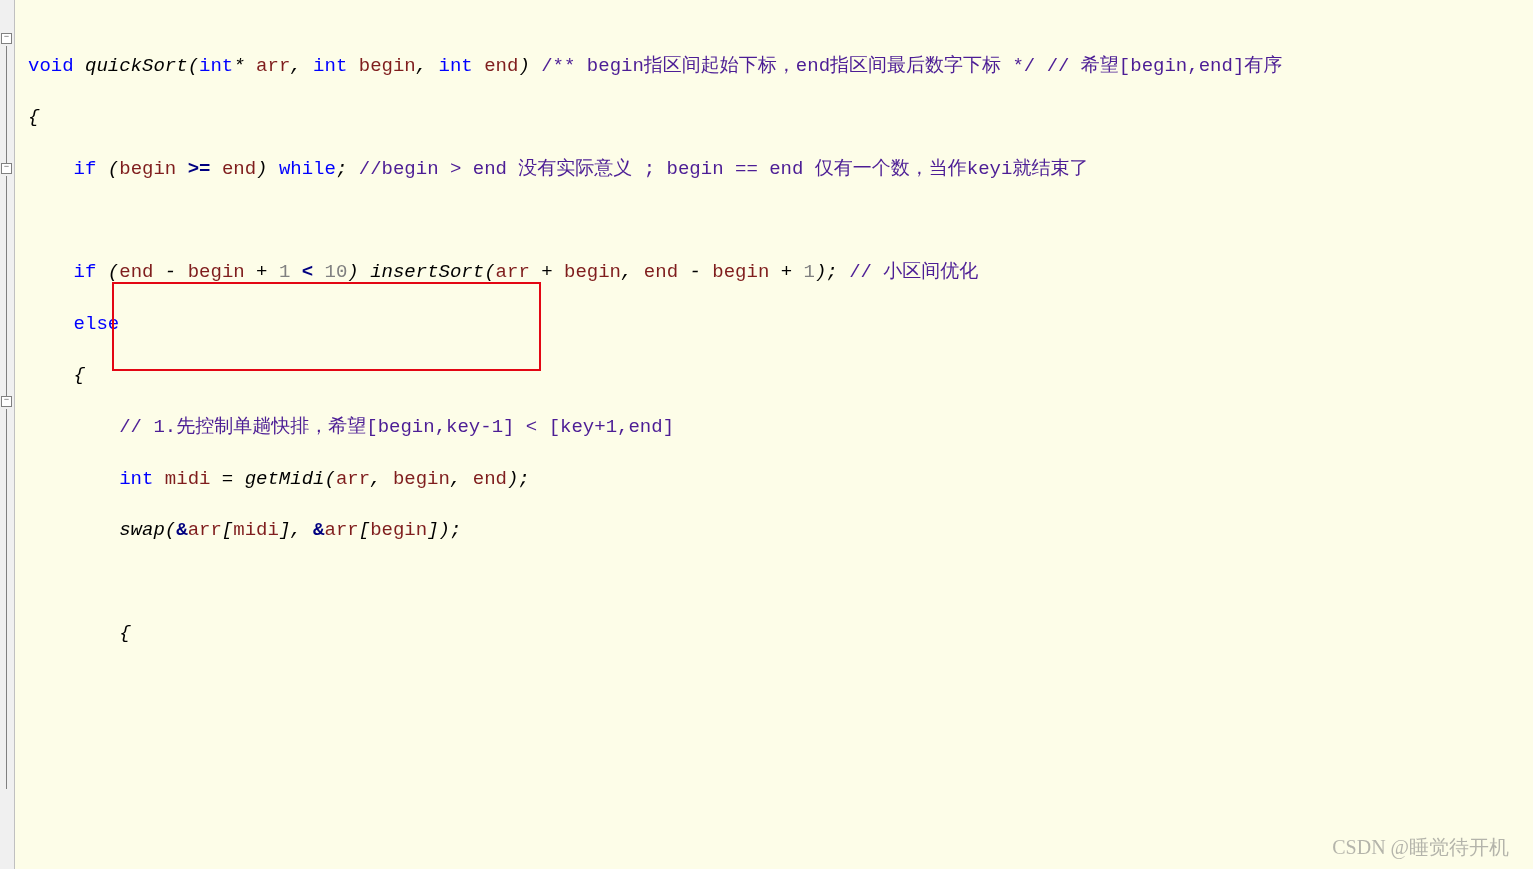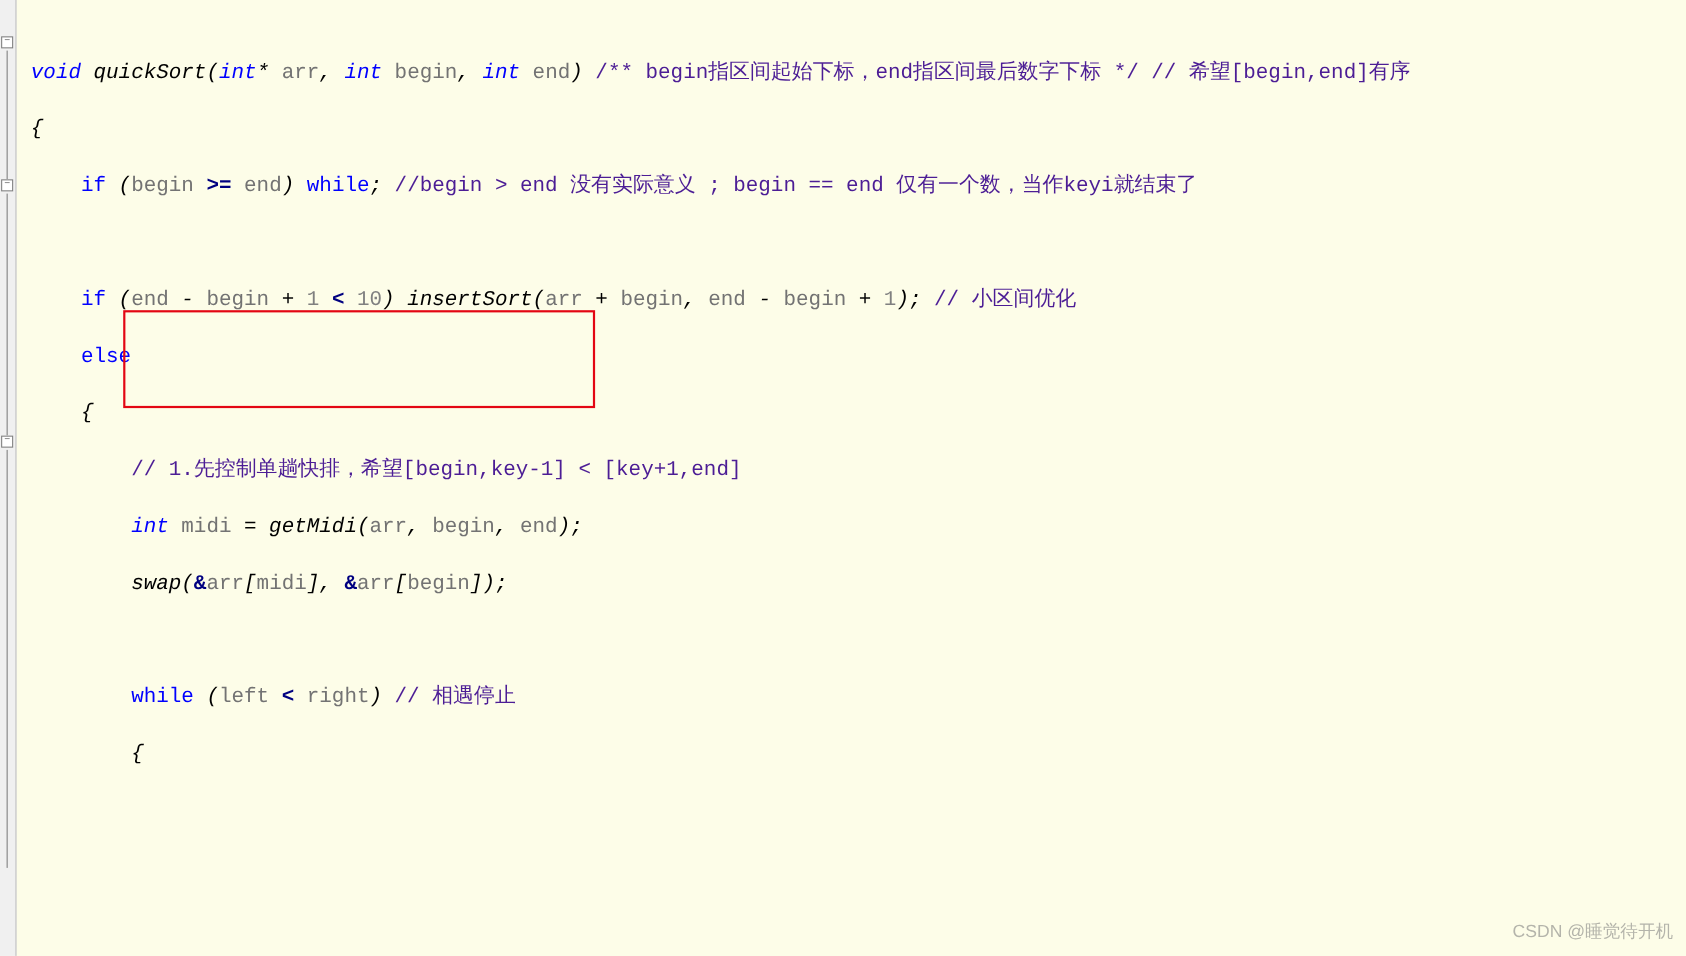--- a/index.html
+++ b/index.html
@@ -44,39 +44,39 @@
     background: #808080;
   }
   .code {
     position: absolute;
     left: 28px;
     top: 28px;
     white-space: pre;
     color: #000000;
   }
   .kw   { color: #0000FF; }
-  .type { color: #0000FF; font-style: italic; }
-  .ident{ color: #737373; }
+  .type { color: #0000FF; }
+  .ident{ color: #7f1d1d; }
   .num  { color: #808080; }
   .op   { color: #000080; font-weight: bold; }
   .cmt  { color: #4c1d95; }
   .blk  { color: #000000; font-style: italic; }
   .redbox {
     position: absolute;
     border: 2px solid #E30613;
     background: transparent;
     pointer-events: none;
   }
   .watermark {
     position: absolute;
-    right: 12px;
+    right: 24px;
     bottom: 8px;
     color: rgba(120,120,120,0.55);
-    font-size: 16px;
-    font-family: Liberation Sans, sans-serif;
+    font-size: 20px;
+    font-family: Liberation Serif, serif;
   }
 </style>
 </head>
 <body>
 
 <div class="gutter">
   <div class="fold-minus" style="top:33px"></div>
   <div class="vline" style="top:46px;height:117px"></div>
   <div class="fold-minus" style="top:163px"></div>
   <div class="vline" style="top:176px;height:220px"></div>
@@ -89,21 +89,20 @@
 <div><span class="blk">{</span></div>
 <div><span>    </span><span class="kw">if</span><span class="blk"> (</span><span class="ident">begin</span><span> </span><span class="op">&gt;=</span><span> </span><span class="ident">end</span><span class="blk">) </span><span class="kw">while</span><span class="blk">; </span><span class="cmt">//begin &gt; end 没有实际意义 ; begin == end 仅有一个数，当作keyi就结束了</span></div>
 <div><span></span>&nbsp;</div>
 <div><span>    </span><span class="kw">if</span><span class="blk"> (</span><span class="ident">end</span><span class="blk"> - </span><span class="ident">begin</span><span class="blk"> + </span><span class="num">1</span><span> </span><span class="op">&lt;</span><span> </span><span class="num">10</span><span class="blk">) insertSort(</span><span class="ident">arr</span><span class="blk"> + </span><span class="ident">begin</span><span class="blk">, </span><span class="ident">end</span><span class="blk"> - </span><span class="ident">begin</span><span class="blk"> + </span><span class="num">1</span><span class="blk">); </span><span class="cmt">// 小区间优化</span></div>
 <div><span>    </span><span class="kw">else</span></div>
 <div><span class="blk">    {</span></div>
 <div><span>        </span><span class="cmt">// 1.先控制单趟快排，希望[begin,key-1] &lt; [key+1,end]</span></div>
 <div><span>        </span><span class="type">int</span><span> </span><span class="ident">midi</span><span class="blk"> = getMidi(</span><span class="ident">arr</span><span class="blk">, </span><span class="ident">begin</span><span class="blk">, </span><span class="ident">end</span><span class="blk">);</span></div>
 <div><span class="blk">        swap(</span><span class="op">&amp;</span><span class="ident">arr</span><span class="blk">[</span><span class="ident">midi</span><span class="blk">], </span><span class="op">&amp;</span><span class="ident">arr</span><span class="blk">[</span><span class="ident">begin</span><span class="blk">]);</span></div>
 <div><span></span>&nbsp;</div>
-<div><span>        </span><span class="kw">while</span><span class="blk"> (</span><span class="ident">left</span><span> </span><span class="op">&lt;</span><span> </span><span class="ident">right</span><span class="blk">) </span><span class="cmt">// 相遇停止</span></div>
 <div><span class="blk">        {</span></div>
 
 
 
 
 
 
 
 
 

